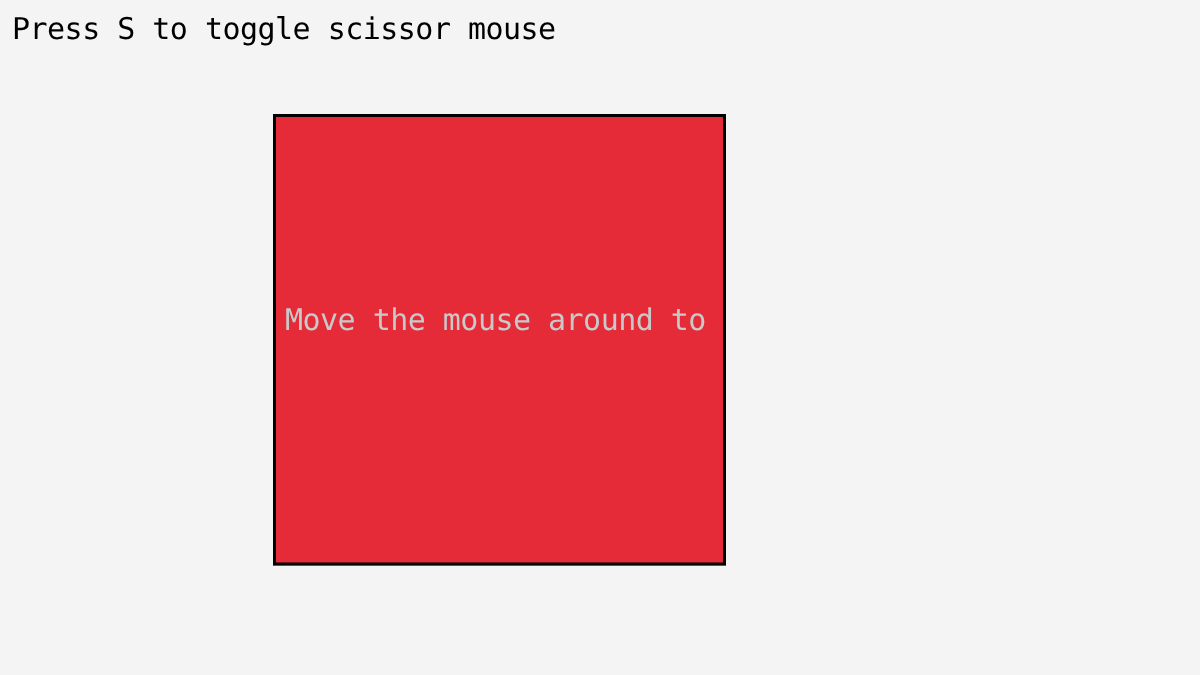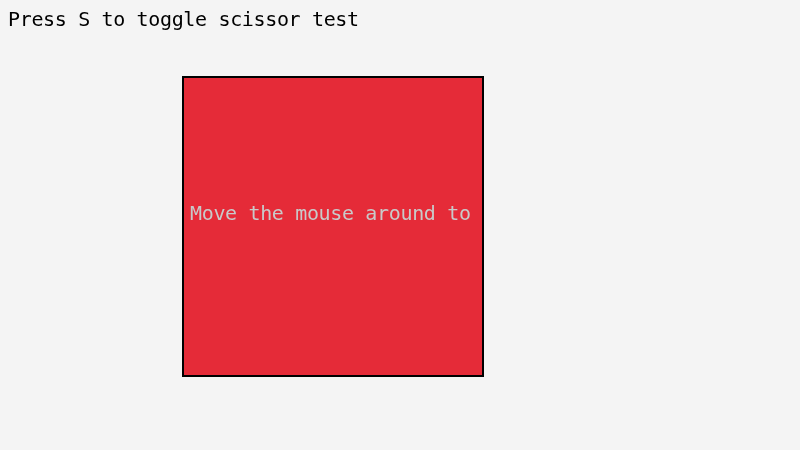--- a/index.html
+++ b/index.html
@@ -65,19 +65,19 @@
     color: #c9c9c9;
     white-space: pre;
     font-weight: 400;
   }
 </style>
 </head>
 <body>
 
 <div id="app-canvas">
 
-  <div id="hint-text">Press S to toggle scissor test</div>
+  <div id="hint-text">Press S to toggle scissor mouse</div>
 
   <div id="scissor-rect">
     <div id="scissor-clipped-text">Move the mouse around to r</div>
   </div>
 
 </div>
 
 </body></html>

